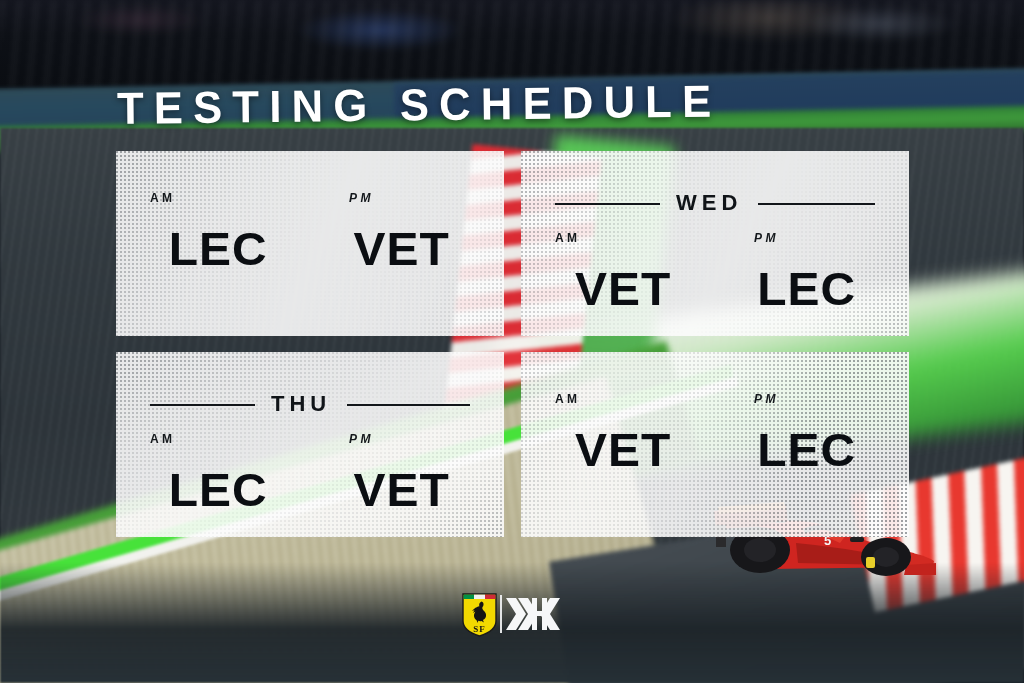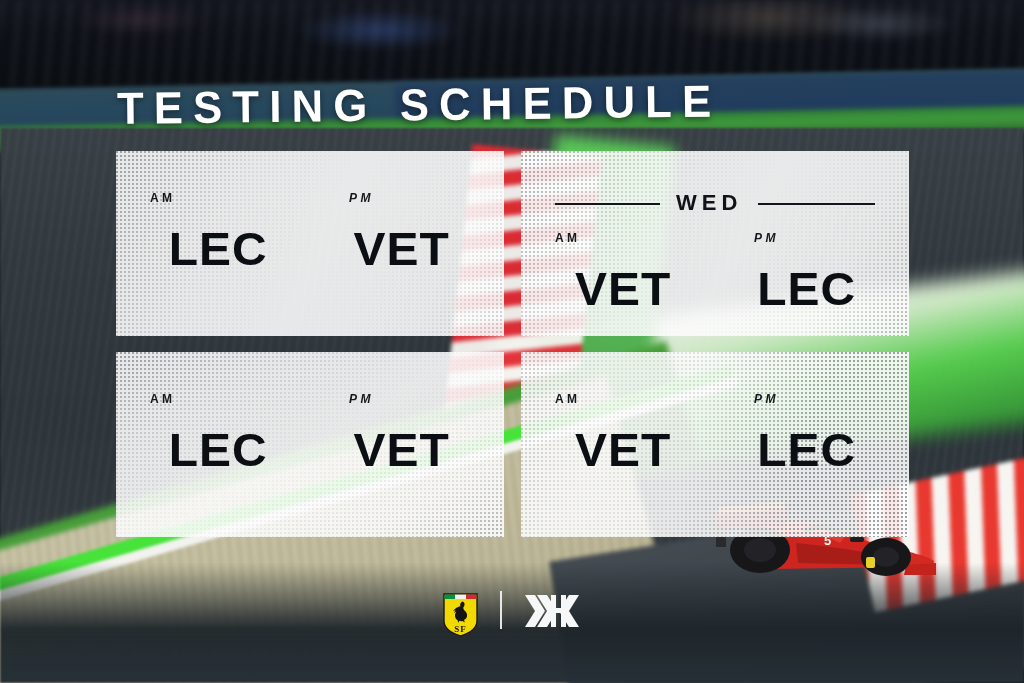--- a/index.html
+++ b/index.html
@@ -233,21 +233,21 @@
     text-align:center;
     line-height:1.05;
     transform:scaleX(1.02);
   }
   .driver.left{ padding-right:34px; }
   .driver.right{ padding-left:12px; }
 
   
   #footer{
     position:absolute; left:0; bottom:46px; width:100%;
-    display:flex; align-items:flex-start; justify-content:center; gap:21px;
+    display:flex; align-items:center; justify-content:center; gap:2px;
   }
   #ferrari-shield{ width:37px; height:46px; display:block; }
   .logo-divider{ width:2px; height:38px; background:#f2f3f4; opacity:.92; }
   #mission-winnow{ width:60px; height:40px; display:block; }
 </style>
 </head>
 <body>
 
 <div id="bg">
   <div class="bg-grandstand"></div>
@@ -330,20 +330,25 @@
       <div class="drivers-row">
         <span class="driver left">VET</span>
         <span class="driver right">LEC</span>
       </div>
     </div>
   </div>
 
   <div class="card bl">
     <div class="halftone"></div>
     <div class="card-inner">
+      <div class="day-row">
+        <span class="rule short"></span>
+        <span class="day-name">THU</span>
+        <span class="rule"></span>
+      </div>
       <div class="ampm-row">
         <span class="ampm left">AM</span>
         <span class="ampm right">PM</span>
       </div>
       <div class="drivers-row">
         <span class="driver left">LEC</span>
         <span class="driver right">VET</span>
       </div>
     </div>
   </div>

